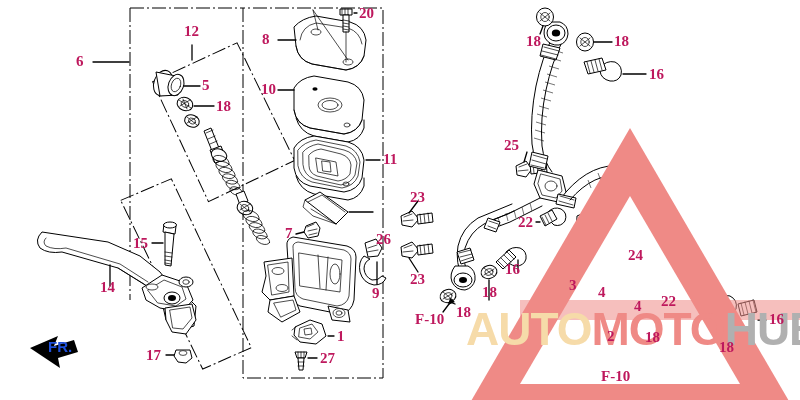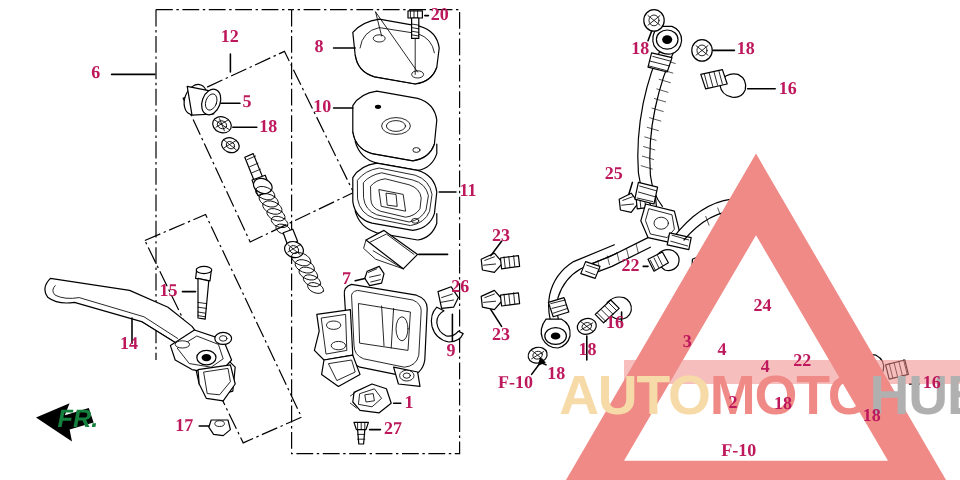--- a/index.html
+++ b/index.html
@@ -29,23 +29,22 @@
     font-size: 15px;
     color: #be185d;
     line-height: 1;
     white-space: nowrap;
     z-index: 40;
   }
   .fr-label {
     position: absolute;
     font-family: "Liberation Sans", sans-serif;
     font-weight: bold;
-    font-size: 21px;
-    font-style: italic;
-    color: #15803d;
+    font-size: 15px;
+    color: #1d4ed8;
     z-index: 40;
   }
   .partnum {
     position: absolute;
     font-family: "Liberation Serif", serif;
     font-size: 15px;
     letter-spacing: 0.5px;
     color: #1a1a1a;
     z-index: 40;
     white-space: nowrap;

